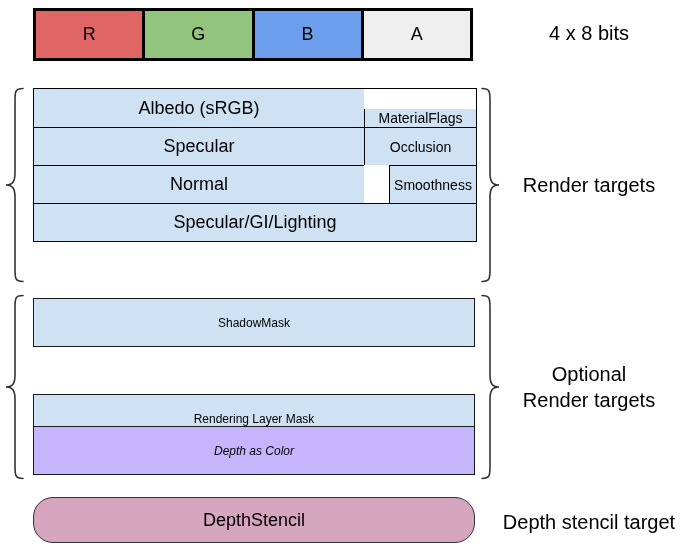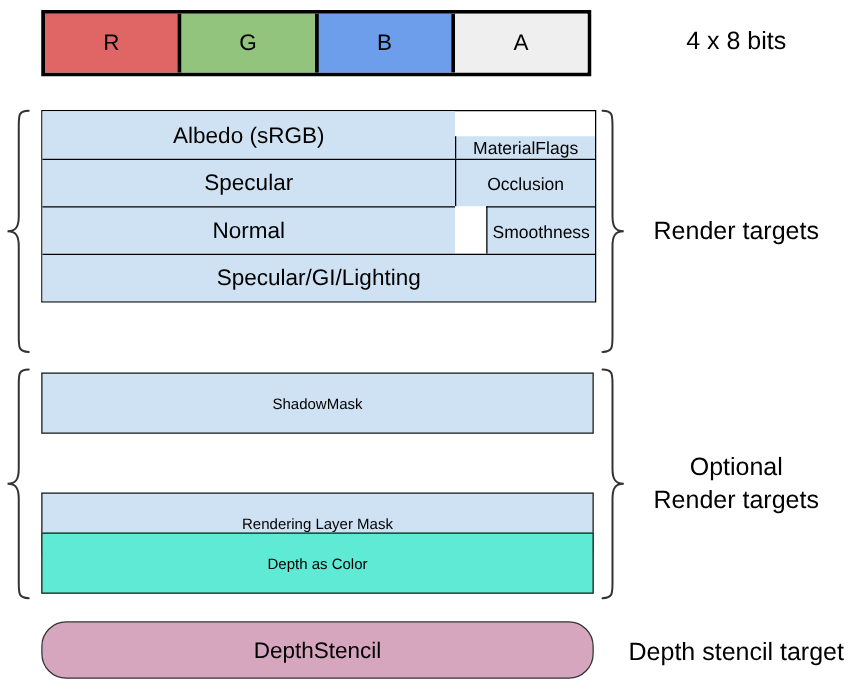--- a/index.html
+++ b/index.html
@@ -88,21 +88,21 @@
 
   <svg class="brace" style="left:3px;top:87px;" width="24" height="196" viewBox="0 0 24 196">
     <path d="M 20 1.5 C 12 1.5 12 5 12 14 L 12 86 C 12 94 10 98 3 98 C 10 98 12 102 12 110 L 12 182 C 12 191 12 194.5 20 194.5"></path>
   </svg>
   <svg class="brace" style="left:478px;top:87px;" width="24" height="196" viewBox="0 0 24 196">
     <path d="M 4 1.5 C 12 1.5 12 5 12 14 L 12 86 C 12 94 14 98 21 98 C 14 98 12 102 12 110 L 12 182 C 12 191 12 194.5 4 194.5"></path>
   </svg>
 
   <div class="optbox" id="opt-shadowmask" style="background-color: rgb(207, 226, 243);">ShadowMask</div>
   <div class="optbox" id="opt-renderinglayer" style="background-color: rgb(207, 226, 243);">Rendering Layer Mask</div>
-  <div class="optbox" id="opt-depthcolor" style="background-color: #5eead4;">Depth as Color</div>
+  <div class="optbox" id="opt-depthcolor" style="background-color: #c4b5fd; font-style: italic;">Depth as Color</div>
 
   <div class="rlabel" id="label-opt">
     <div>Optional</div>
     <div>Render targets</div>
   </div>
 
   <svg class="brace" style="left:3px;top:294px;" width="24" height="186" viewBox="0 0 24 186">
     <path d="M 20 1.5 C 12 1.5 12 5 12 14 L 12 81 C 12 89 10 93 3 93 C 10 93 12 97 12 105 L 12 172 C 12 181 12 184.5 20 184.5"></path>
   </svg>
   <svg class="brace" style="left:478px;top:294px;" width="24" height="186" viewBox="0 0 24 186">

